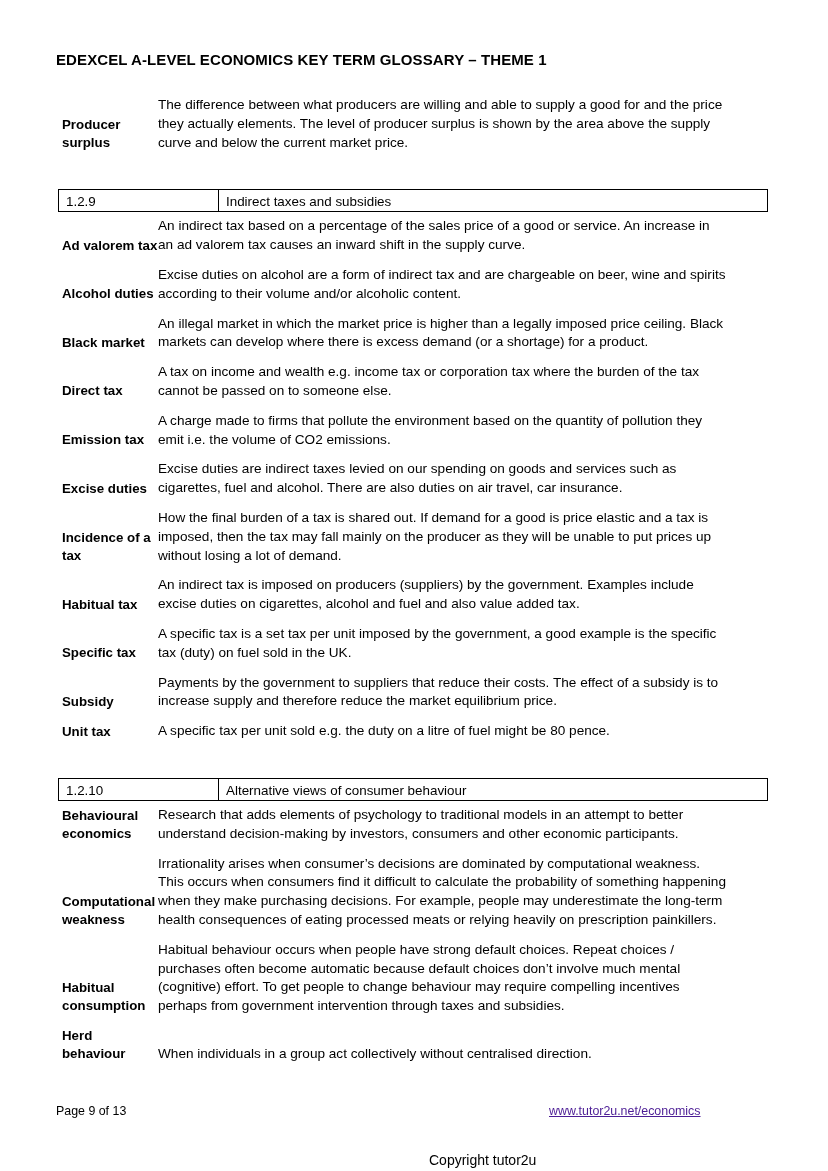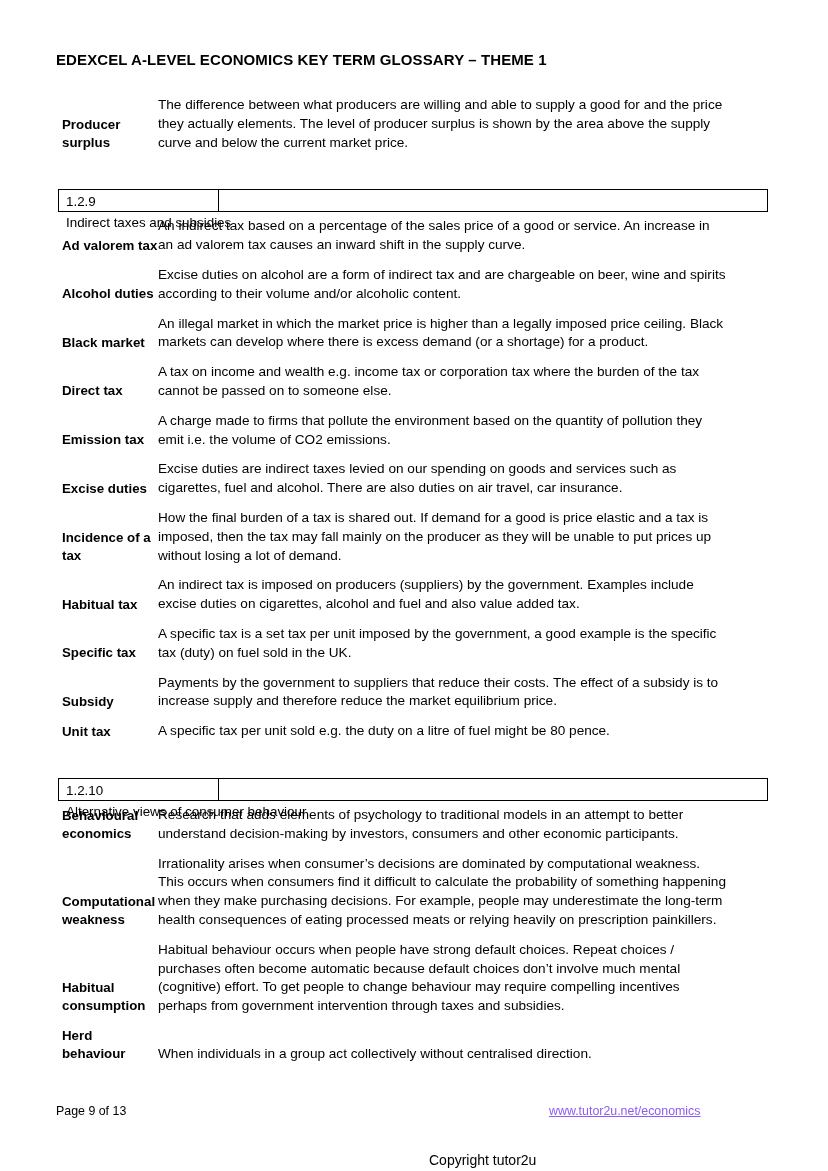--- a/index.html
+++ b/index.html
@@ -63,21 +63,20 @@
   }
   
   .section-box {
     margin-left: 58px;
     width: 710px;
     box-sizing: border-box;
     border: 1px solid #000000;
     display: flex;
     align-items: stretch;
     height: 23px;
-    flex-direction: column;
   }
   .section-code {
     width: 160px;
     min-width: 160px;
     box-sizing: border-box;
     border-right: 1px solid #000000;
     padding: 2px 0 0 7px;
     font-size: 13.4px;
     line-height: 19px;
   }
@@ -219,16 +218,16 @@
         <div class="term-cell">Herd behaviour</div>
         <div class="def-cell">When individuals in a group act collectively without centralised direction.</div>
       </div>
     </div>
 
   </div>
 
   <div class="footer">
     <div class="footer-page">Page 9 of 13</div>
     <div class="footer-copyright">Copyright tutor2u</div>
-    <a class="footer-link" style="color: #8b5cf6;">www.tutor2u.net/economics</a>
+    <a class="footer-link" style="color: #4c1d95;">www.tutor2u.net/economics</a>
   </div>
 
 </div>
 
 </body></html>

